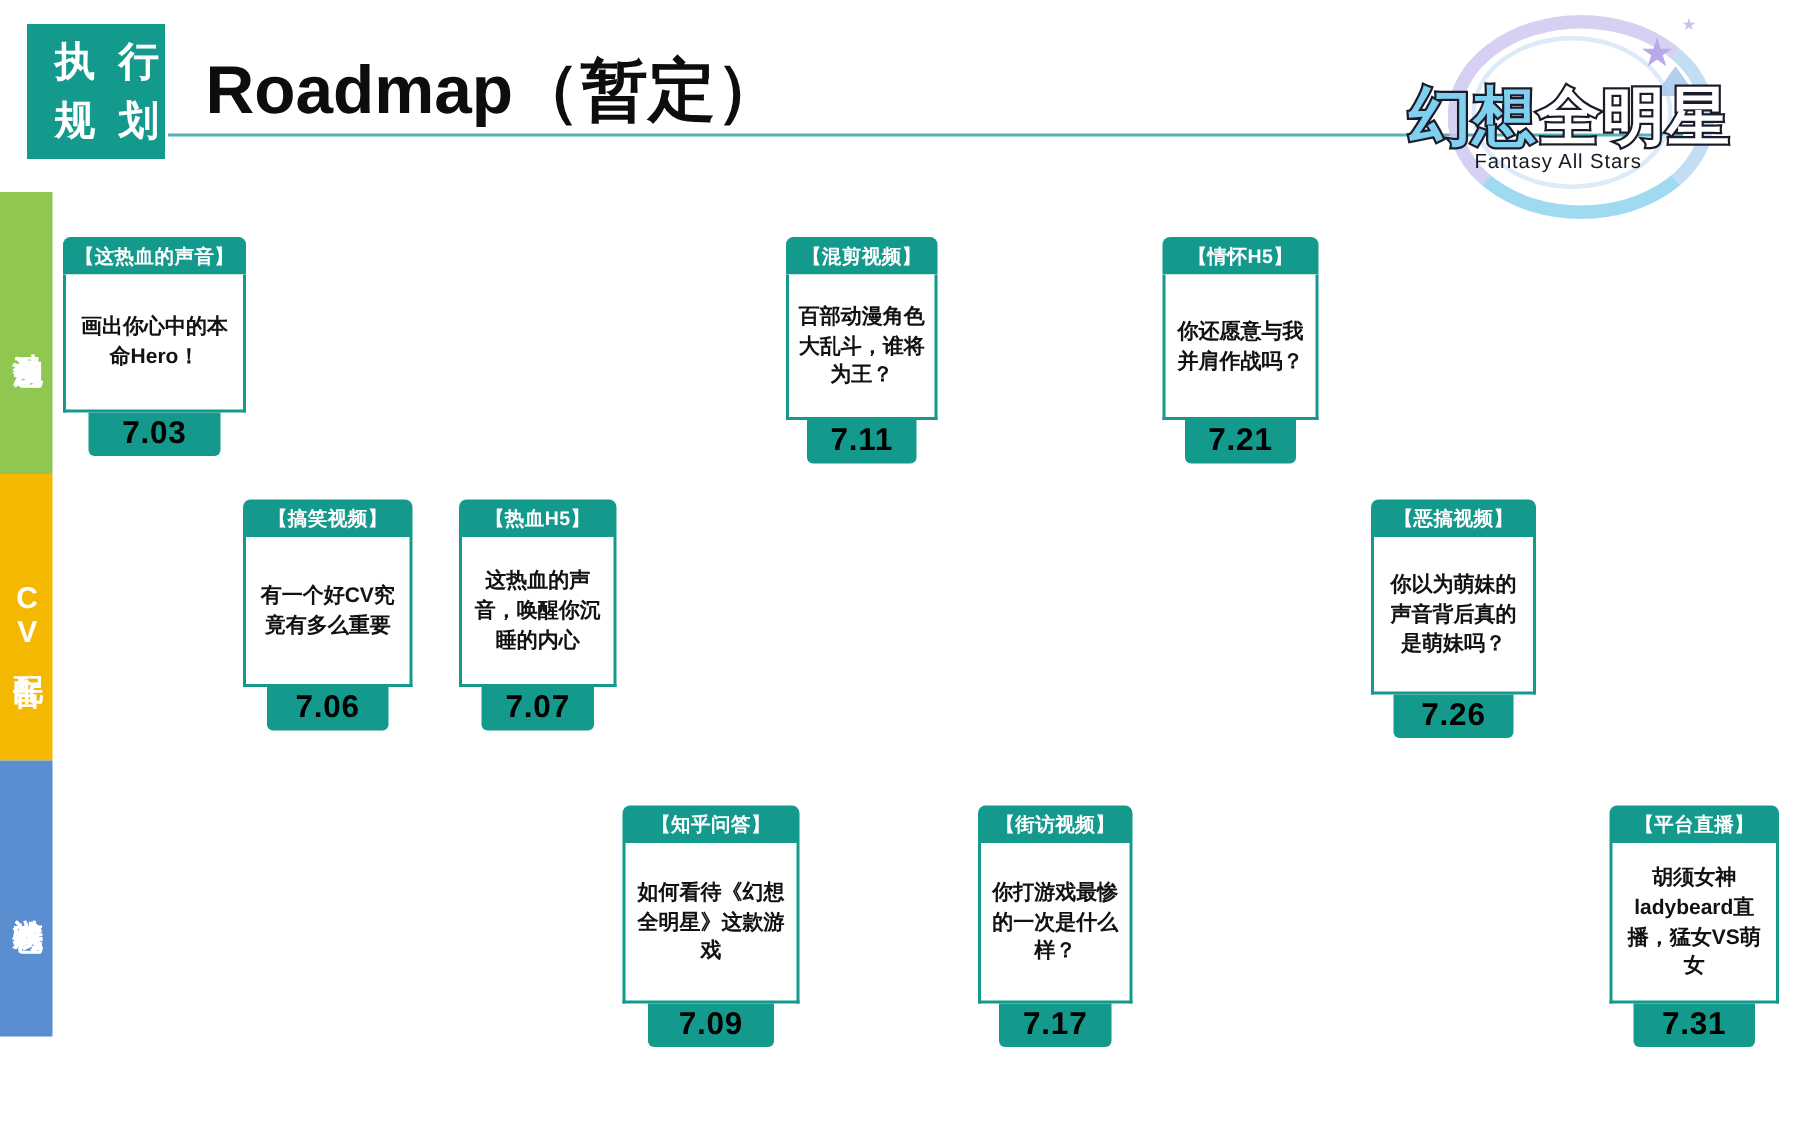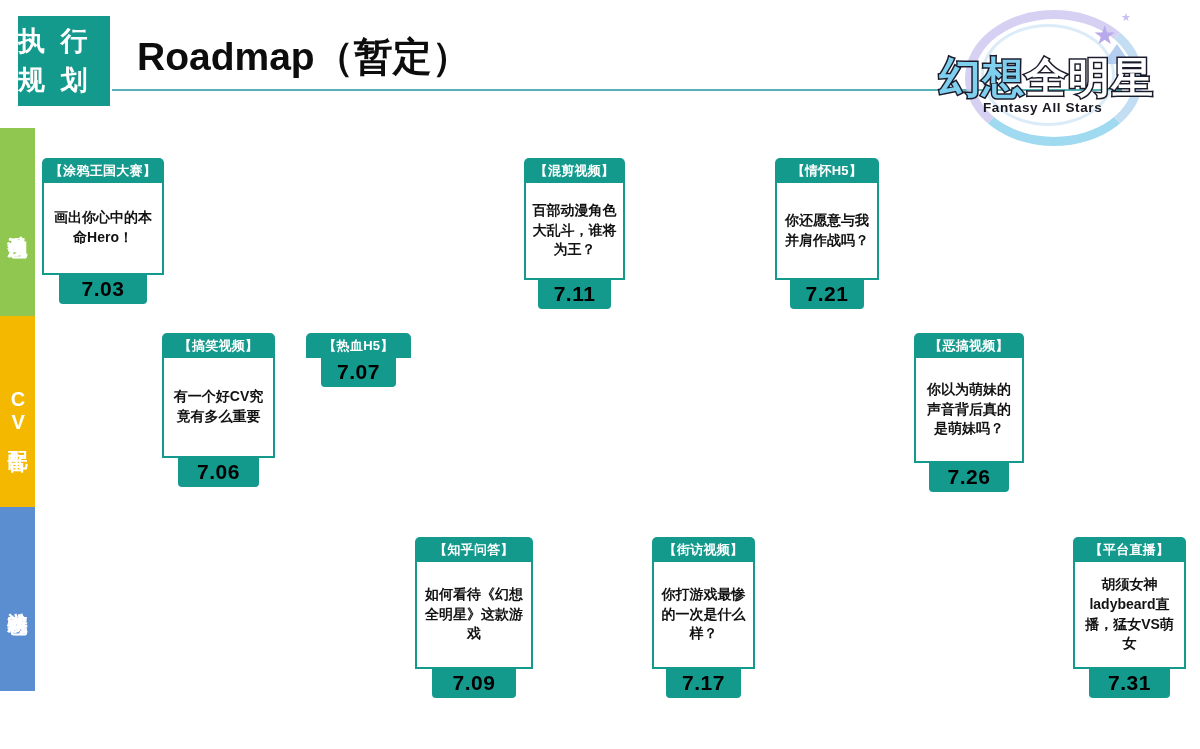--- a/index.html
+++ b/index.html
@@ -24,35 +24,35 @@
   .section-badge {
     position: absolute;
     left: 18px;
     top: 16px;
     width: 92px;
     height: 90px;
     background: #14998d;
     color: #ffffff;
     display: flex;
     flex-direction: column;
-    align-items: flex-start;
+    align-items: flex-end;
     justify-content: center;
     font-weight: bold;
     font-size: 27px;
     line-height: 1.45;
     letter-spacing: 4px;
     box-sizing: border-box;
   }
   .section-badge span { display: block; }
 
   .page-title {
     position: absolute;
     left: 137px;
     top: 30px;
-    font-size: 39px;
+    font-size: 45px;
     font-weight: bold;
     color: #0d0d0d;
     white-space: nowrap;
     letter-spacing: 0px;
   }
   .title-rule {
     position: absolute;
     left: 112px;
     top: 89px;
     width: 1010px;
@@ -126,21 +126,21 @@
     paint-order: stroke fill;
     white-space: nowrap;
     text-align: center;
   }
   .logo-cn .c1 { color: #7fd0ef; }
   .logo-en {
     position: absolute;
     left: 58px;
     top: 96px;
     font-size: 13.5px;
-    font-weight: bold;
+    font-weight: normal;
     color: #17171f;
     letter-spacing: .6px;
     white-space: nowrap;
   }
 
   
   .rail {
     position: absolute;
     left: 0;
     width: 35px;
@@ -233,41 +233,42 @@
       </div>
       <div class="rail" style="top: 316px; height: 191px; background: rgb(245, 184, 0);">
         <div class="vtext">CV配音</div>
       </div>
       <div class="rail" style="top: 507px; height: 184px; background: rgb(90, 142, 208);">
         <div class="vtext">游戏特色</div>
       </div>
     </div>
   <div id="cards">
       <div class="card" style="left: 42px; top: 158px; width: 122px;">
-        <div class="card-head">【涂鸦王国大赛】</div>
+        <div class="card-head">【这热血的声音】</div>
         <div class="card-body" style="height: 92px;">画出你心中的本命Hero！</div>
         <div class="card-date">7.03</div>
       </div>
       <div class="card" style="left: 524px; top: 158px; width: 101px;">
         <div class="card-head">【混剪视频】</div>
         <div class="card-body" style="height: 97px;">百部动漫角色大乱斗，谁将为王？</div>
         <div class="card-date">7.11</div>
       </div>
       <div class="card" style="left: 775px; top: 158px; width: 104px;">
         <div class="card-head">【情怀H5】</div>
         <div class="card-body" style="height: 97px;">你还愿意与我并肩作战吗？</div>
         <div class="card-date">7.21</div>
       </div>
       <div class="card" style="left: 162px; top: 333px; width: 113px;">
         <div class="card-head">【搞笑视频】</div>
         <div class="card-body" style="height: 100px;">有一个好CV究竟有多么重要</div>
         <div class="card-date">7.06</div>
       </div>
       <div class="card" style="left: 306px; top: 333px; width: 105px;">
         <div class="card-head">【热血H5】</div>
+        <div class="card-body" style="height: 100px;">这热血的声音，唤醒你沉睡的内心</div>
         <div class="card-date">7.07</div>
       </div>
       <div class="card" style="left: 914px; top: 333px; width: 110px;">
         <div class="card-head">【恶搞视频】</div>
         <div class="card-body" style="height: 105px;">你以为萌妹的声音背后真的是萌妹吗？</div>
         <div class="card-date">7.26</div>
       </div>
       <div class="card" style="left: 415px; top: 537px; width: 118px;">
         <div class="card-head">【知乎问答】</div>
         <div class="card-body" style="height: 107px;">如何看待《幻想全明星》这款游戏</div>

